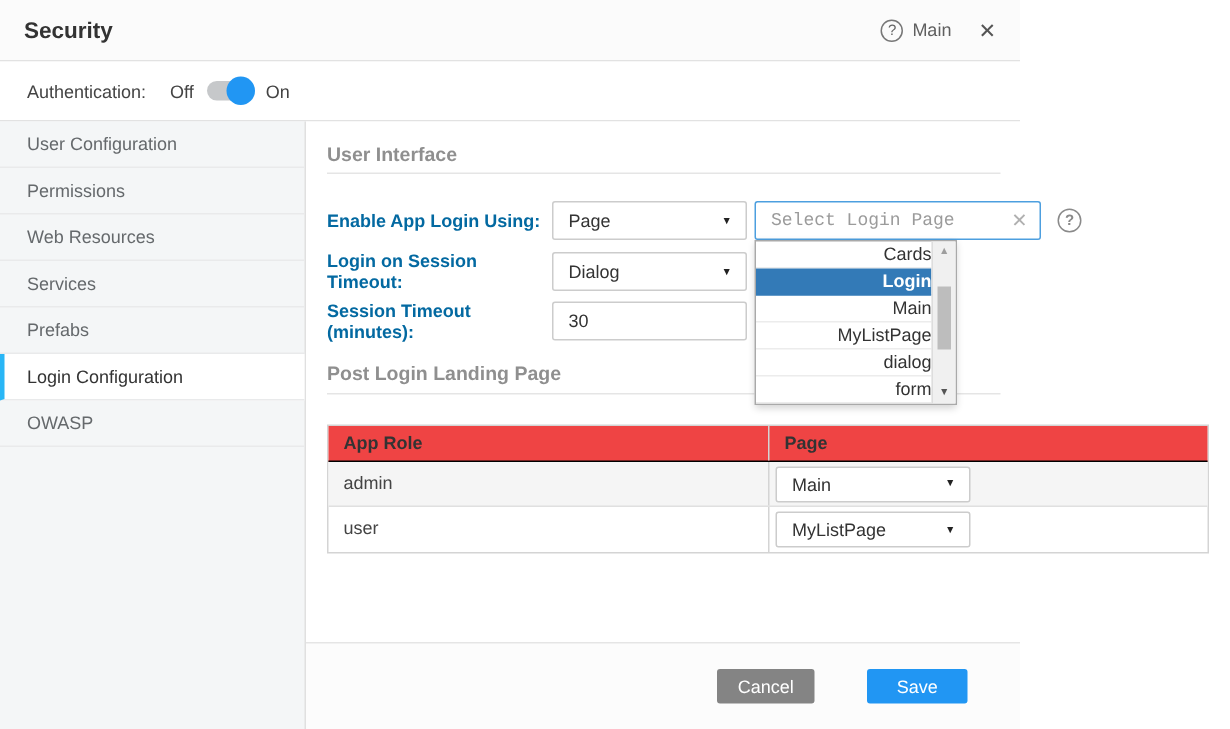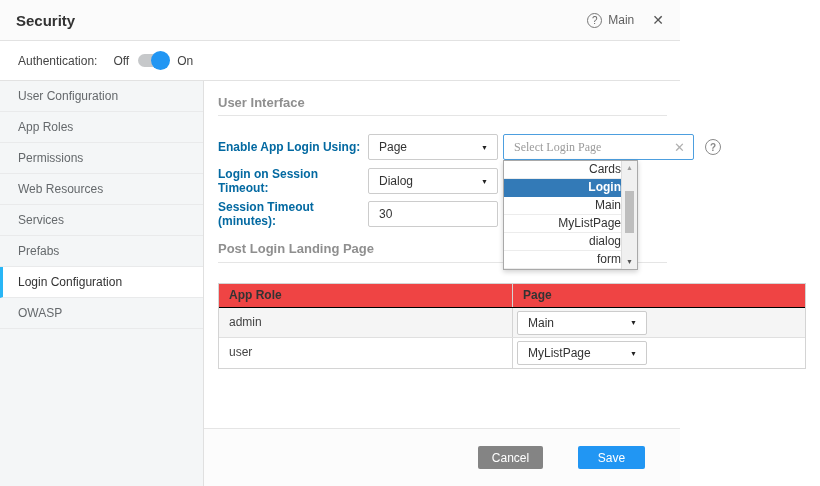--- a/index.html
+++ b/index.html
@@ -69,21 +69,21 @@
   }
   .caret { font-size:7px; color:#222; }
   .selectbox.small { height:24px; }
 
   .search-wrap {
     margin-left:5px; width:191px; height:26px; border:1px solid #4d9fdf; border-radius:2px;
     background:#fff; display:flex; align-items:center; padding:0 8px 0 2px;
   }
   .search-wrap input {
     flex:1; border:none; outline:none; font-size:12px; color:#be185d;
-    padding-left:8px; font-family:Liberation Serif, serif; background:transparent; min-width:0;
+    padding-left:8px; font-family:Liberation Mono, monospace; background:transparent; min-width:0;
   }
   .search-wrap input::placeholder { color:#9b9b9b; }
   .clear-x { color:#b0b0b0; font-size:13px; cursor:pointer; }
 
   .q-help {
     margin-left:11px; width:16px; height:16px; border:1px solid #8a8a8a; border-radius:50%;
     display:inline-flex; align-items:center; justify-content:center;
     font-size:10px; font-weight:700; color:#8a8a8a; cursor:pointer;
   }
 
@@ -154,21 +154,20 @@
     <span class="toggle">
         <span class="knob"></span>
       </span>
     <span class="tog-on">On</span>
   </div>
 
   <div class="body">
 
     <nav class="sidebar">
       <div class="side-item">User Configuration</div>
-      <div class="side-item">App Roles</div>
       <div class="side-item">Permissions</div>
       <div class="side-item">Web Resources</div>
       <div class="side-item">Services</div>
       <div class="side-item">Prefabs</div>
       <div class="side-item selected">Login Configuration</div>
       <div class="side-item">OWASP</div>
     </nav>
 
     <main class="main">
 

